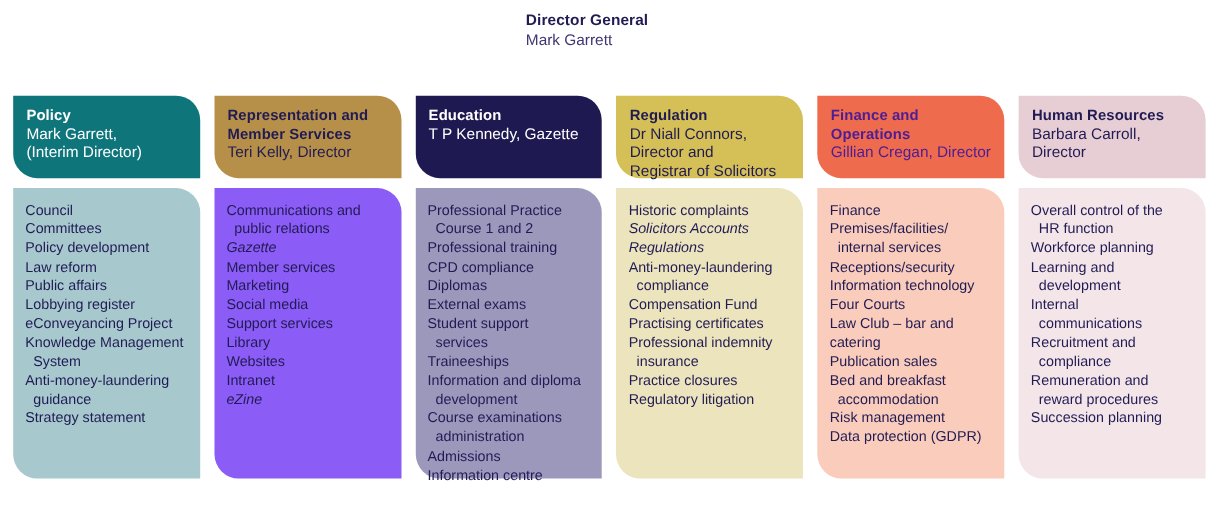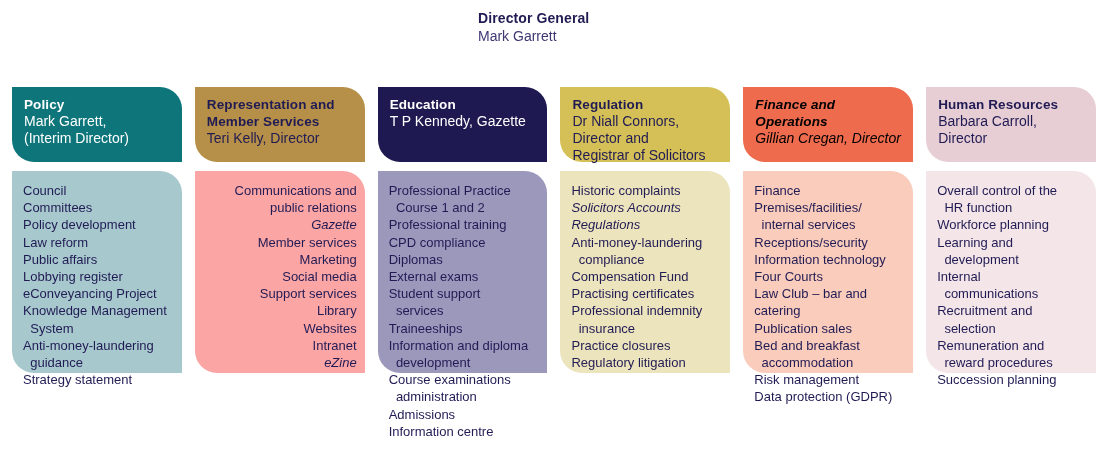--- a/index.html
+++ b/index.html
@@ -40,21 +40,21 @@
     line-height: 17px;
     white-space: pre-line;
     letter-spacing: 0.1px;
   }
   .dept-director {
     font-size: 14px;
     line-height: 17px;
     white-space: pre-line;
   }
   .body-box {
-    height: 202px;
+    height: 264px;
     border-radius: 0 22px 0 22px;
     padding: 11px 8px 0 11px;
     box-sizing: border-box;
     color: #211b54;
   }
   .item {
     font-size: 13px;
     line-height: 17.2px;
     white-space: pre-wrap;
   }
@@ -90,21 +90,21 @@
         <div class="item">Strategy statement</div>
       </div>
   </div>
 
   <div class="column">
     <div class="header-box" style="background: rgb(182, 144, 72); color: rgb(33, 27, 84);">
       <div class="dept-title">Representation and
 Member Services</div>
       <div class="dept-director">Teri Kelly, Director</div>
     </div>
-    <div class="body-box" style="background: #fca5a5; text-align: right;">
+    <div class="body-box" style="background: #8b5cf6;">
         <div class="item">Communications and
   public relations</div>
         <div class="item italic">Gazette</div>
         <div class="item">Member services</div>
         <div class="item">Marketing</div>
         <div class="item">Social media</div>
         <div class="item">Support services</div>
         <div class="item">Library</div>
         <div class="item">Websites</div>
         <div class="item">Intranet</div>
@@ -152,21 +152,21 @@
         <div class="item">Compensation Fund</div>
         <div class="item">Practising certificates</div>
         <div class="item">Professional indemnity
   insurance</div>
         <div class="item">Practice closures</div>
         <div class="item">Regulatory litigation</div>
       </div>
   </div>
 
   <div class="column">
-    <div class="header-box" style="background: rgb(238, 107, 78); color: #000000; font-style: italic;">
+    <div class="header-box" style="background: rgb(238, 107, 78); color: #4c1d95;">
       <div class="dept-title">Finance and
 Operations</div>
       <div class="dept-director">Gillian Cregan, Director</div>
     </div>
     <div class="body-box" style="background: rgb(249, 204, 187);">
         <div class="item">Finance</div>
         <div class="item">Premises/facilities/
   internal services</div>
         <div class="item">Receptions/security</div>
         <div class="item">Information technology</div>
@@ -189,19 +189,19 @@
     </div>
     <div class="body-box" style="background: rgb(243, 229, 232);">
         <div class="item">Overall control of the
   HR function</div>
         <div class="item">Workforce planning</div>
         <div class="item">Learning and
   development</div>
         <div class="item">Internal
   communications</div>
         <div class="item">Recruitment and
-  selection</div>
+  compliance</div>
         <div class="item">Remuneration and
   reward procedures</div>
         <div class="item">Succession planning</div>
       </div>
   </div>
 </div>
 
 </body></html>

